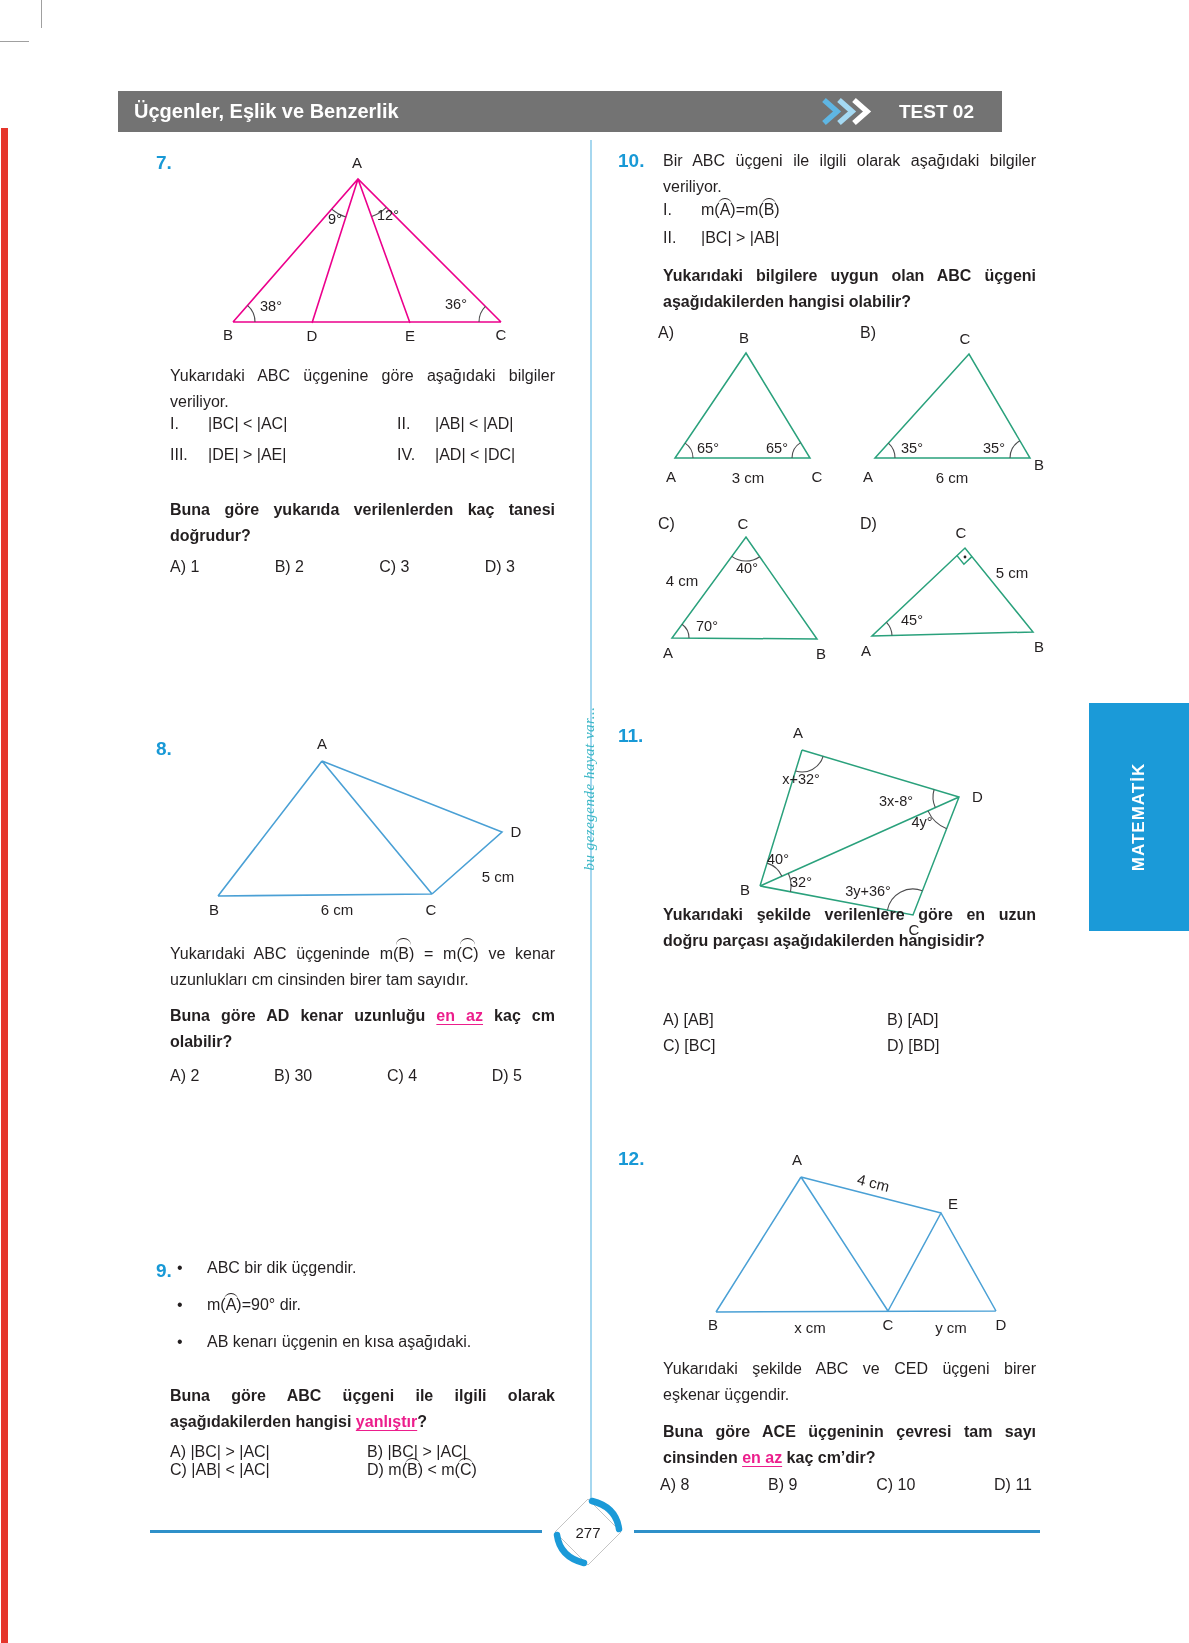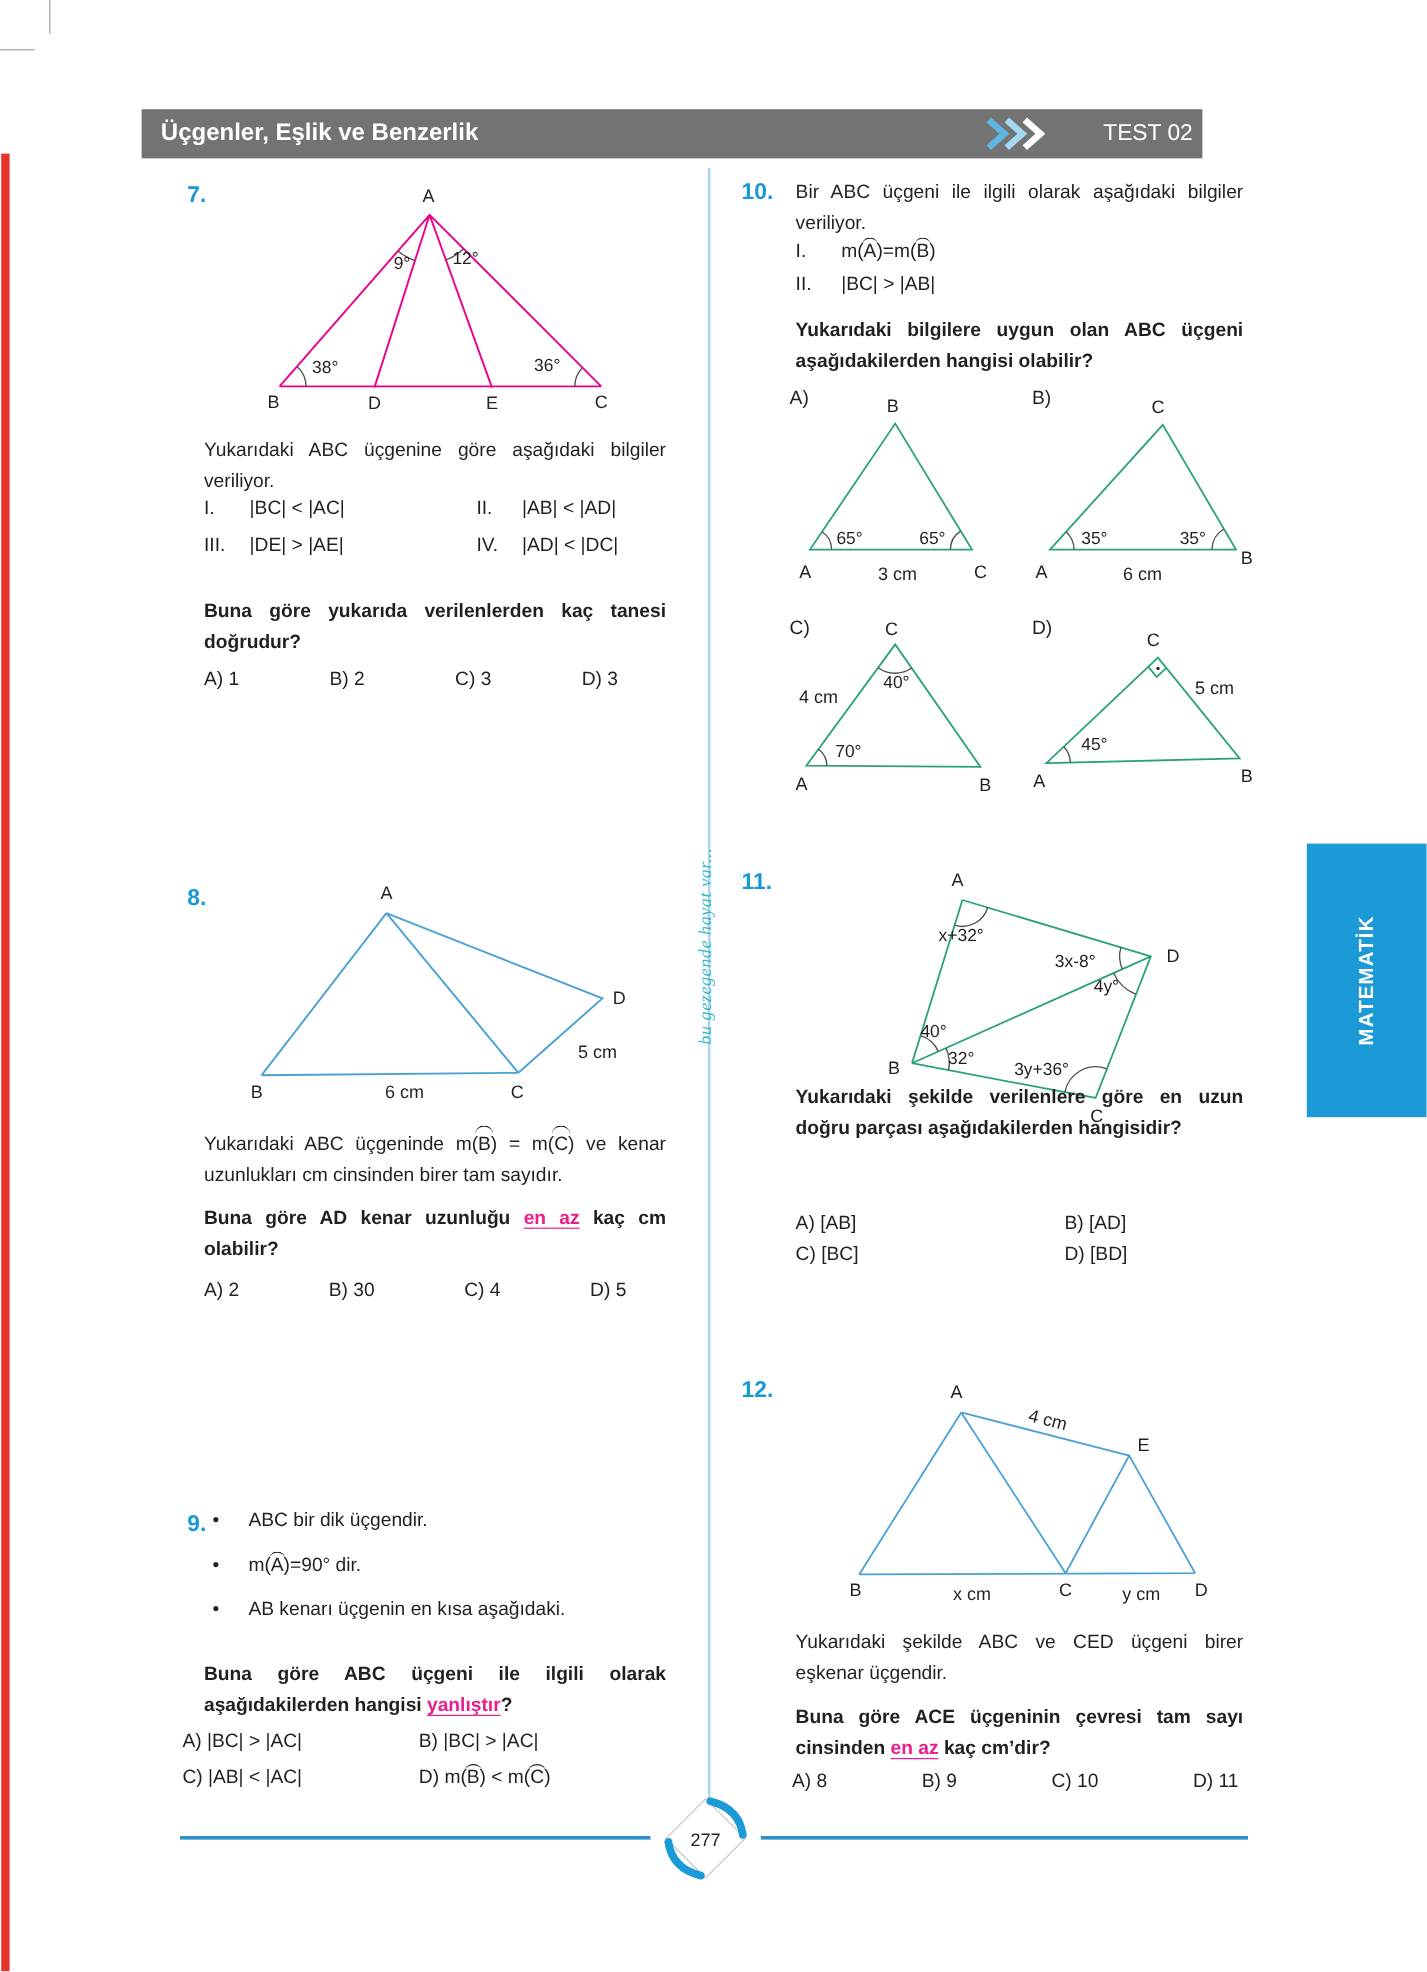--- a/index.html
+++ b/index.html
@@ -18,21 +18,21 @@
   .hat{position:relative;display:inline-block;}
   .hat::before{content:"";position:absolute;left:-2px;right:-2px;top:-3px;height:6px;
                border-top:1.5px solid #231f20;border-radius:50% 50% 0 0/100% 100% 0 0;}
   .bullet-row{display:flex;height:23px;margin-bottom:14px;font-size:16px;}
   .bullet-dot{width:30px;flex:none;}
   svg{position:absolute;overflow:visible;}
   svg text{font-family:"Liberation Sans",sans-serif;fill:#231f20;font-size:15px;}
   svg text.ang{font-size:14.5px;}
   .hdr{position:absolute;left:118px;top:91px;width:884px;height:41px;background:#737373;}
   .hdr-title{position:absolute;left:16px;top:0;line-height:41px;color:#fff;font-size:20px;font-weight:700;}
-  .hdr-test{position:absolute;right:8px;top:0;line-height:41px;color:#fff;font-size:19px;font-weight:400;}
+  .hdr-test{position:absolute;right:28px;top:0;line-height:41px;color:#fff;font-size:19px;font-weight:700;}
   .vdiv{position:absolute;left:590px;top:140px;width:2px;height:1363px;background:#a6d7ef;}
   .redbar{position:absolute;left:1px;top:128px;width:7px;height:1515px;background:#e5352b;}
   .cmark-v{position:absolute;left:41px;top:0;width:1px;height:28px;background:#a0a0a0;}
   .cmark-h{position:absolute;left:0;top:41px;width:29px;height:1px;background:#a0a0a0;}
   .mat-box{position:absolute;left:1089px;top:703px;width:100px;height:228px;background:#1b9ad8;
            display:flex;align-items:center;justify-content:center;}
   .mat-box span{transform:rotate(-90deg);white-space:nowrap;color:#fff;font-weight:700;
                 font-size:17px;letter-spacing:1px;}
   .wmark{position:absolute;left:489px;top:780px;width:200px;text-align:center;
          transform:rotate(-90deg);font-family:"Liberation Serif",serif;font-style:italic;
@@ -152,21 +152,21 @@
       <span><span>m(</span><span class="hat">A</span><span>)=90° dir.</span></span>
     </div>
     <div class="bullet-row">
       <span class="bullet-dot">•</span>
       <span>AB kenarı üçgenin en kısa aşağıdaki.</span>
     </div>
   </div>
 
   <div class="par boldq" style="left:170px;top:1383px;width:385px"><span>Buna göre ABC üçgeni ile ilgili olarak aşağıdakilerden hangisi </span><span class="hl">yanlıştır</span><span>?</span></div>
 
-  <div class="optgrid" style="left:152px;top:1443px;grid-template-columns:197px auto;row-gap:12px">
+  <div class="optgrid" style="left:170px;top:1443px;grid-template-columns:197px auto;row-gap:0">
     <span>A) |BC| &gt; |AC|</span>
     <span>B) |BC| &gt; |AC|</span>
     <span>C) |AB| &lt; |AC|</span>
     <span><span>D) m(</span><span class="hat">B</span><span>) &lt; m(</span><span class="hat">C</span><span>)</span></span>
   </div>
 
   <div class="qnum" style="left:618px;top:150px">10.</div>
 
   <div class="par" style="left:663px;top:148px;width:373px">Bir ABC üçgeni ile ilgili olarak aşağıdaki bilgiler veriliyor.</div>
 

